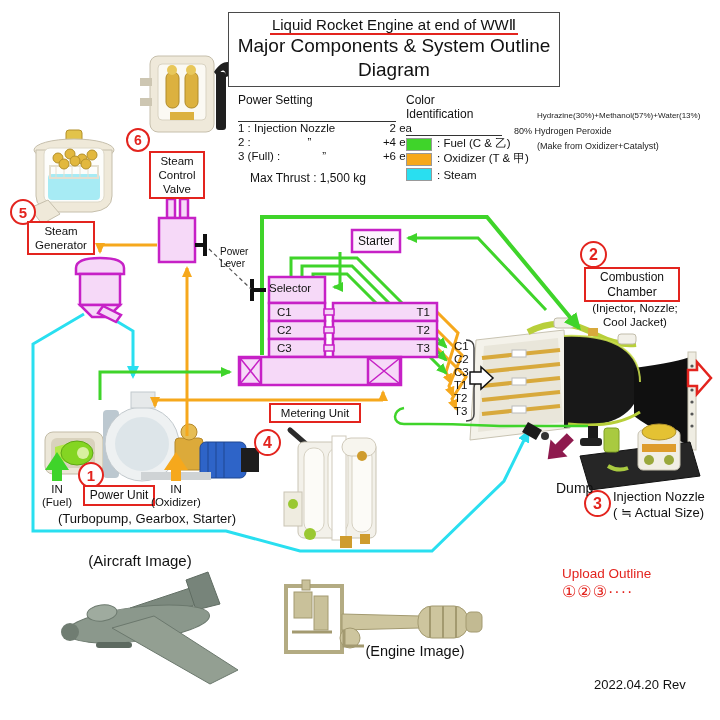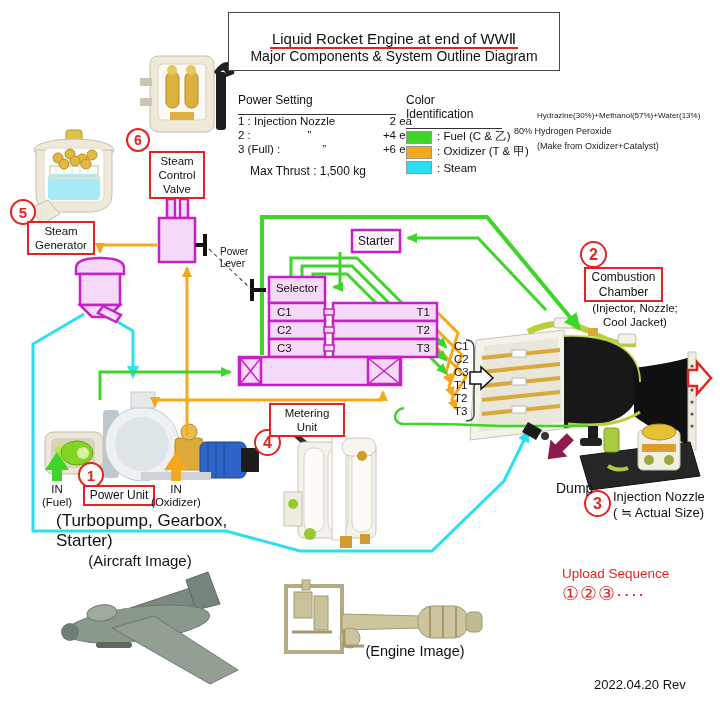--- a/index.html
+++ b/index.html
@@ -6,26 +6,26 @@
   #canvas{position:relative;width:720px;height:720px;background:#fff;
           font-family:"Liberation Sans",sans-serif;color:#111;overflow:hidden}
   .abs{position:absolute}
   .pre{white-space:pre-line}
   .rbox{border:2px solid #e3241e;background:#fff;text-align:center;
         white-space:pre-line;line-height:1.22;padding:1px 3px;box-sizing:border-box;
         font-size:11.5px;color:#111}
   .circ{border-radius:50%;border:2px solid #e3241e;color:#e3241e;background:#fff;
         display:flex;align-items:center;justify-content:center;font-weight:700;box-sizing:border-box}
   .titlebox{left:228px;top:12px;width:332px;border:1.5px solid #4a4a4a;background:#fff;
-            text-align:center;padding:17px 4px 4px;box-sizing:border-box}
+            text-align:center;padding:3px 4px 4px;box-sizing:border-box}
   .t1{font-size:15px;line-height:1.2}
   .t1 span{border-bottom:2px solid #e3241e;padding:0 2px}
   .t2{font-size:10.5px;line-height:1.25}
-  .t3{font-size:14px;line-height:1.25}
-  .leg-h{font-size:12px;border-bottom:1.5px solid #333;padding-bottom:7px}
+  .t3{font-size:19px;line-height:1.25}
+  .leg-h{font-size:12px;border-bottom:1.5px solid #333;padding-bottom:14px}
   .ps-row{display:flex;width:174px;font-size:11.5px;line-height:1.2}
   .ps-left{flex:none}.ps-mid{flex:1;text-align:center}.ps-right{width:44px;text-align:right}
   .ci-row{display:flex;align-items:flex-end;height:15px;font-size:11.5px}
   .sw{display:inline-block;width:24px;height:11px;margin-right:5px;border:.5px solid #999}
   .sw-fuel{background:#3fd42a}.sw-ox{background:#f6a81c}.sw-steam{background:#29dff0}
   .note{font-size:8px;color:#222;line-height:1.1}
   .gbox{border:2px solid #6cd94e;background:#fff;box-sizing:border-box}
   .red{color:#e3241e}
   .sch-lbl{font-size:11.5px;line-height:1}
 </style>
@@ -306,62 +306,62 @@
 <div class="abs circ" style="left:580px;top:241px;width:27px;height:27px;font-size:16px">2</div>
 <div class="abs circ" style="left:254px;top:429px;width:27px;height:27px;font-size:16px">4</div>
 <div class="abs circ" style="left:78px;top:462px;width:26px;height:26px;font-size:15px">1</div>
 <div class="abs circ" style="left:584px;top:490px;width:27px;height:27px;font-size:16px">3</div>
 
 <div class="abs rbox" style="left:149px;top:151px;width:56px">Steam
 Control
 Valve</div>
 <div class="abs rbox" style="left:27px;top:221px;width:68px">Steam
 Generator</div>
-<div class="abs rbox" style="left:584px;top:267px;width:79px;font-size:12px;border-width:2.5px">Combustion
+<div class="abs rbox" style="left:584px;top:267px;width:96px;font-size:12px;border-width:2.5px">Combustion
 Chamber</div>
 <div class="abs rbox" style="left:83px;top:485px;width:72px;font-size:12px">Power Unit</div>
-<div class="abs rbox" style="left:269px;top:403px;width:76px">Metering Unit</div>
+<div class="abs rbox" style="left:269px;top:403px;width:92px">Metering Unit</div>
 
 <div class="abs pre" style="left:570px;top:302px;width:130px;text-align:center;font-size:11.5px;line-height:1.2">(Injector, Nozzle;
 Cool Jacket)</div>
-<div class="abs" style="left:56px;top:511px;width:180px;text-align:left;font-size:17px">(Turbopump, Gearbox, Starter)</div>
+<div class="abs" style="left:56px;top:511px;width:180px;text-align:right;font-size:13px">(Turbopump, Gearbox, Starter)</div>
 <div class="abs pre" style="left:220px;top:246px;font-size:10px;line-height:1.15">Power
 Lever</div>
 <div class="abs" style="left:556px;top:480px;font-size:14px">Dump</div>
 <div class="abs" style="left:613px;top:489px;font-size:13px;line-height:1.25">
   <div>Injection Nozzle</div>
   <div>( ≒ Actual Size)</div>
 </div>
 
 <div class="abs" style="left:31px;top:483px;width:52px;text-align:center;font-size:11.5px;line-height:1.1">
   <div>IN</div>
   <div>(Fuel)</div>
 </div>
 <div class="abs" style="left:134px;top:483px;width: 84px;text-align:center;font-size:11.5px;line-height:1.1">
   <div>IN</div>
   <div>(Oxidizer)</div>
 </div>
 
 <div class="abs sch-lbl" style="left:352px;top:235px;width:48px;text-align:center;font-size:12px">Starter</div>
-<div class="abs sch-lbl" style="left:269px;top:283px;width:56px;text-align:center">Selector</div>
+<div class="abs sch-lbl" style="left:269px;top:283px;width:56px;">Selector</div>
 <div class="abs sch-lbl" style="left:277px;top:307px">C1</div>
 <div class="abs sch-lbl" style="left:277px;top:325px">C2</div>
 <div class="abs sch-lbl" style="left:277px;top:343px">C3</div>
 <div class="abs sch-lbl" style="left:400px;top:307px;width:30px;text-align:right">T1</div>
 <div class="abs sch-lbl" style="left:400px;top:325px;width:30px;text-align:right">T2</div>
 <div class="abs sch-lbl" style="left:400px;top:343px;width:30px;text-align:right">T3</div>
 <div class="abs sch-lbl" style="left:454px;top:341px">C1</div>
 <div class="abs sch-lbl" style="left:454px;top:354px">C2</div>
 <div class="abs sch-lbl" style="left:454px;top:367px">C3</div>
 <div class="abs sch-lbl" style="left:454px;top:380px">T1</div>
 <div class="abs sch-lbl" style="left:454px;top:393px">T2</div>
 <div class="abs sch-lbl" style="left:454px;top:406px">T3</div>
 
 <div class="abs gbox" style="left:36px;top:549px;width:208px;height:154px;z-index:-1"></div>
 <div class="abs" style="left:36px;top:552px;width:208px;text-align:center;font-size:15px">(Aircraft Image)</div>
 <div class="abs gbox" style="left:272px;top:573px;width:210px;height:94px;z-index:-1"></div>
 <div class="abs" style="left:350px;top:643px;width:130px;text-align:center;font-size:14.5px">(Engine Image)</div>
 
-<div class="abs red" style="left:562px;top:566px;font-size:13.5px">Upload Sequence</div>
-<div class="abs red" style="left:562px;top:582px;font-size:19px;letter-spacing:1px">①②③····</div>
+<div class="abs red" style="left:562px;top:566px;font-size:13.5px">Upload Outline</div>
+<div class="abs red" style="left:562px;top:582px;font-size:16px;letter-spacing:1px">①②③····</div>
 <div class="abs" style="left:594px;top:677px;font-size:13px">2022.04.20 Rev</div>
 
 </div>
 
 </body></html>

